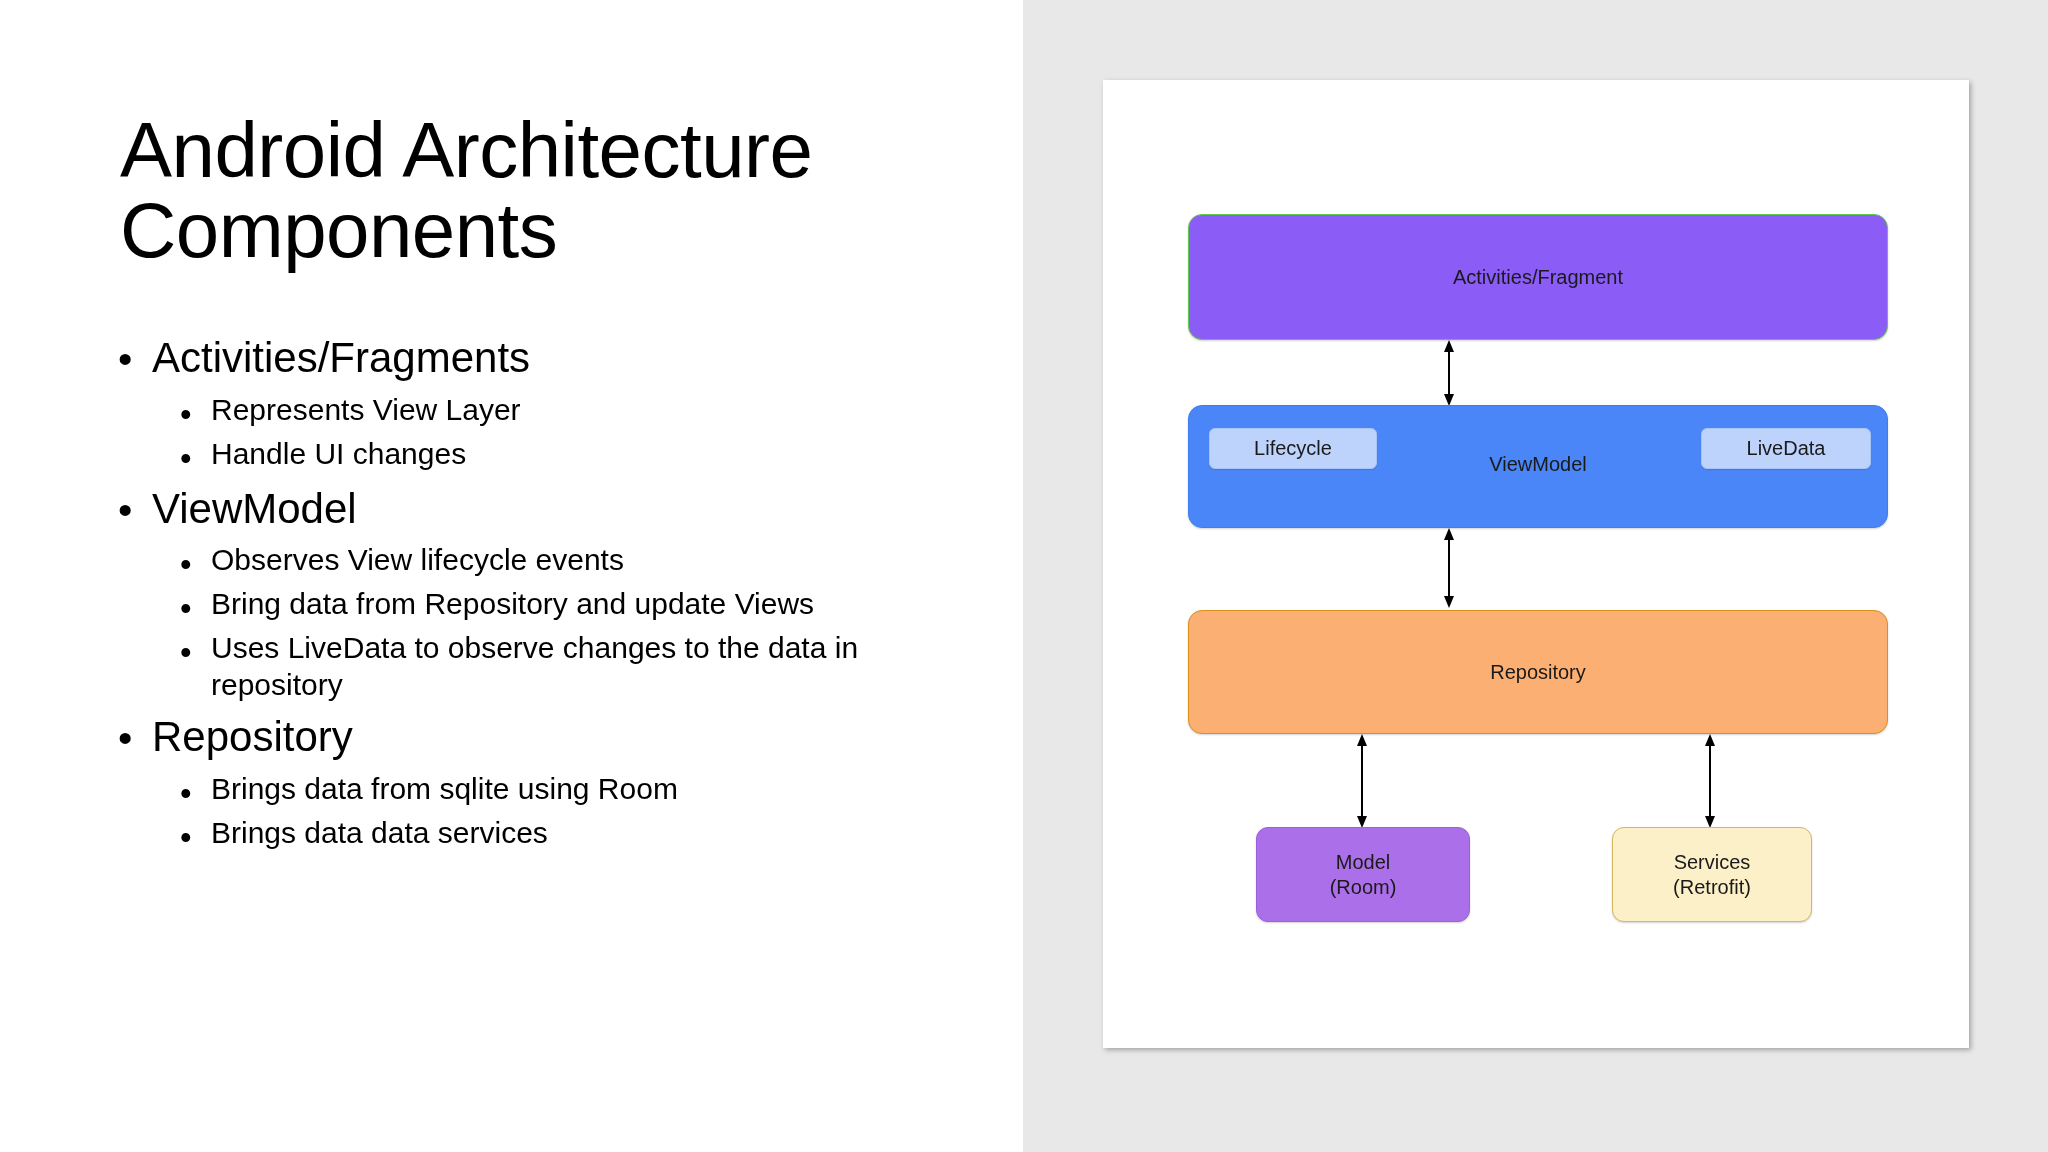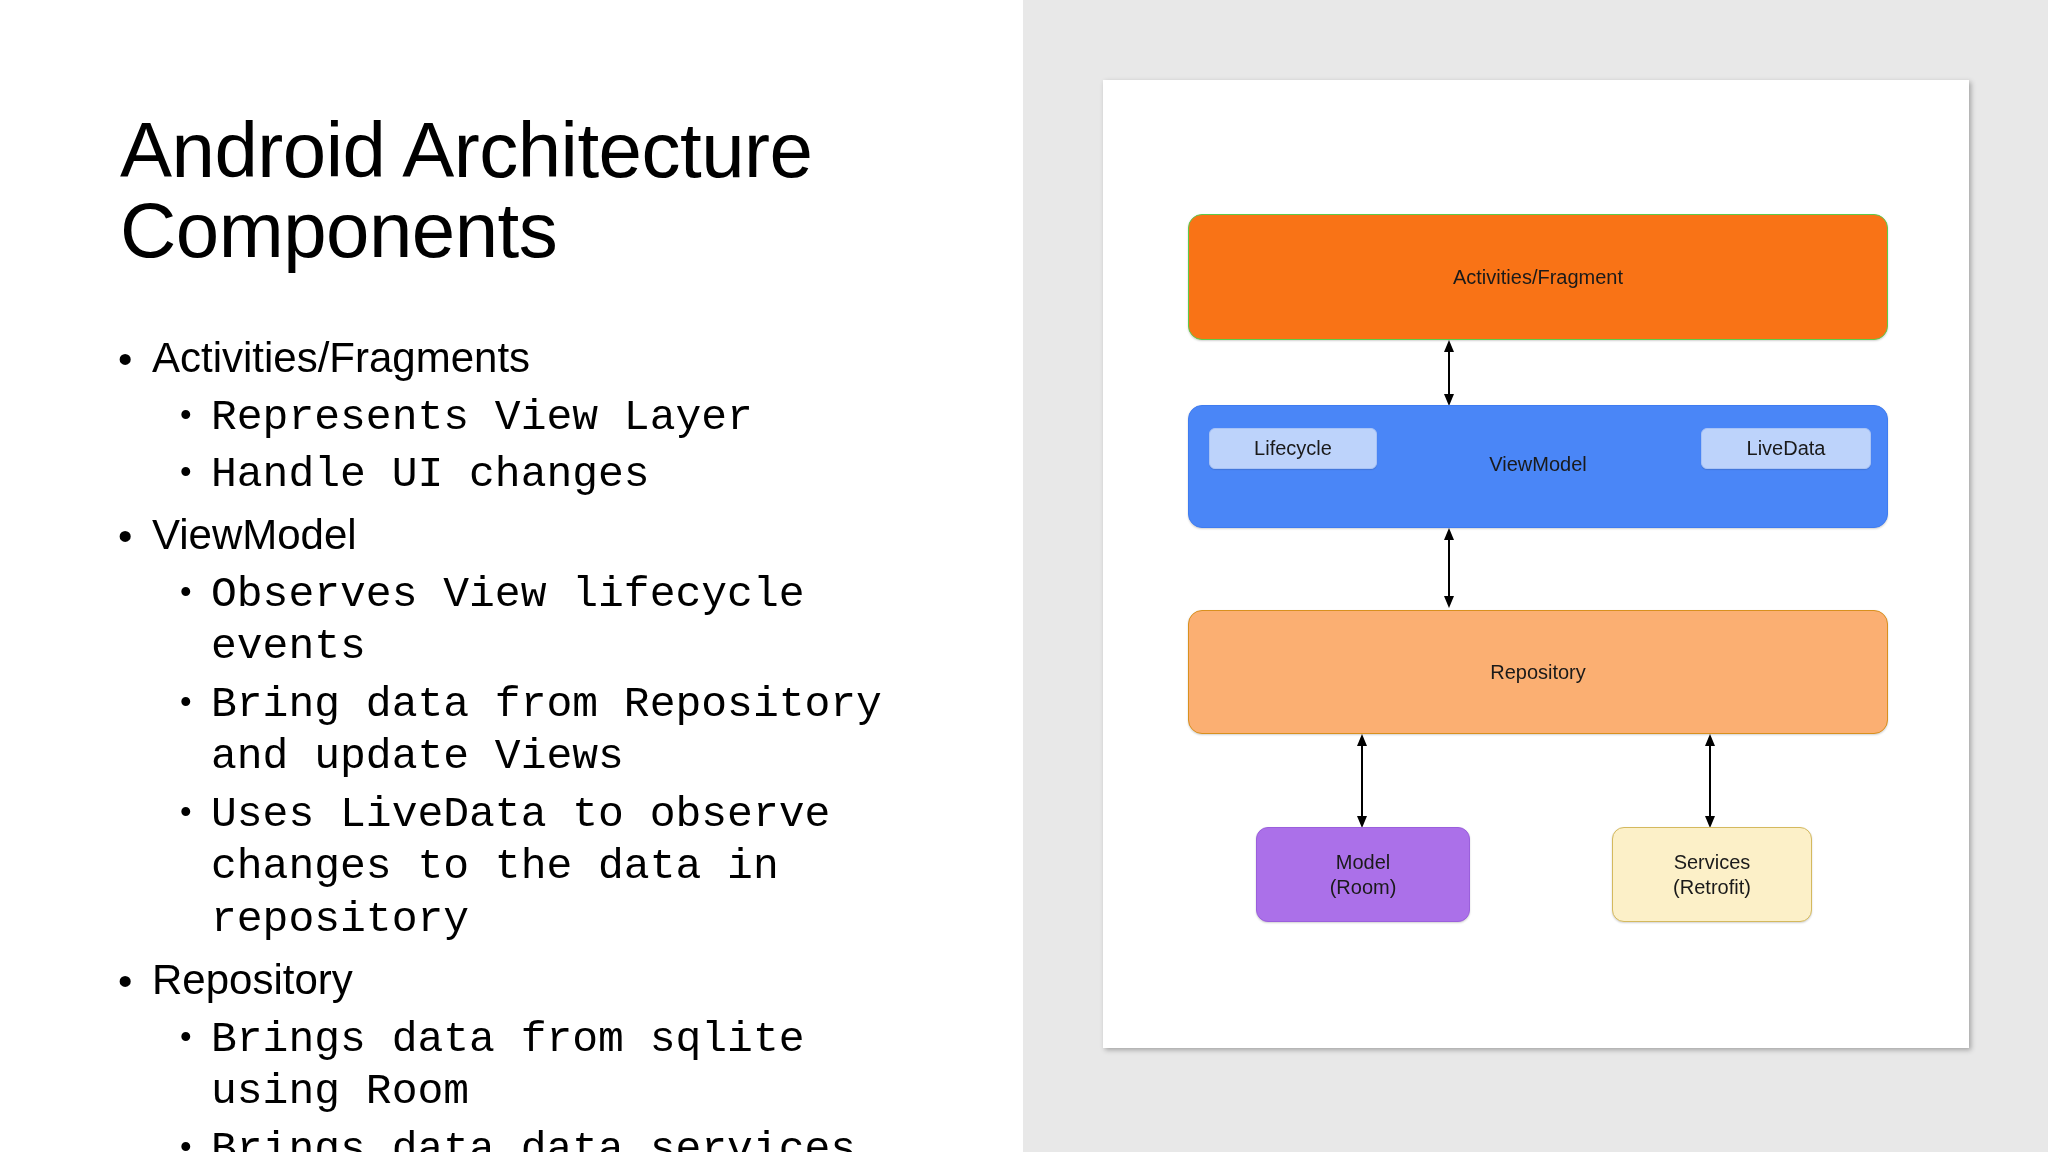--- a/index.html
+++ b/index.html
@@ -85,23 +85,22 @@
   }
 
   .bullet-text { flex: 1 1 auto; }
 
   .lvl1 .bullet-text {
     font-size: 42px;
     line-height: 1.18;
   }
 
   .lvl2 .bullet-text {
-    font-size: 43px;
+    font-size: 30px;
     line-height: 1.22;
-    font-family: Liberation Mono, monospace;
   }
 
   
   #right-pane {
     position: absolute;
     left: 1023px;
     top: 0;
     width: 1025px;
     height: 1152px;
     background: #e8e8e8;
@@ -130,21 +129,21 @@
     text-align: center;
     color: #1a1a1a;
     font-size: 20px;
     line-height: 1.25;
     border-radius: 12px;
   }
 
   #node-activities {
     left: 85px;  top: 134px;
     width: 700px; height: 126px;
-    background: #f97316;
+    background: #8b5cf6;
     border: 1px solid #5dcb4a;
     border-radius: 14px;
     box-shadow: 0 1px 2px rgba(0,0,0,0.18);
   }
 
   #node-viewmodel {
     left: 85px;  top: 325px;
     width: 700px; height: 123px;
     background: #4a86f7;
     border: 1px solid #3f7cf0;

